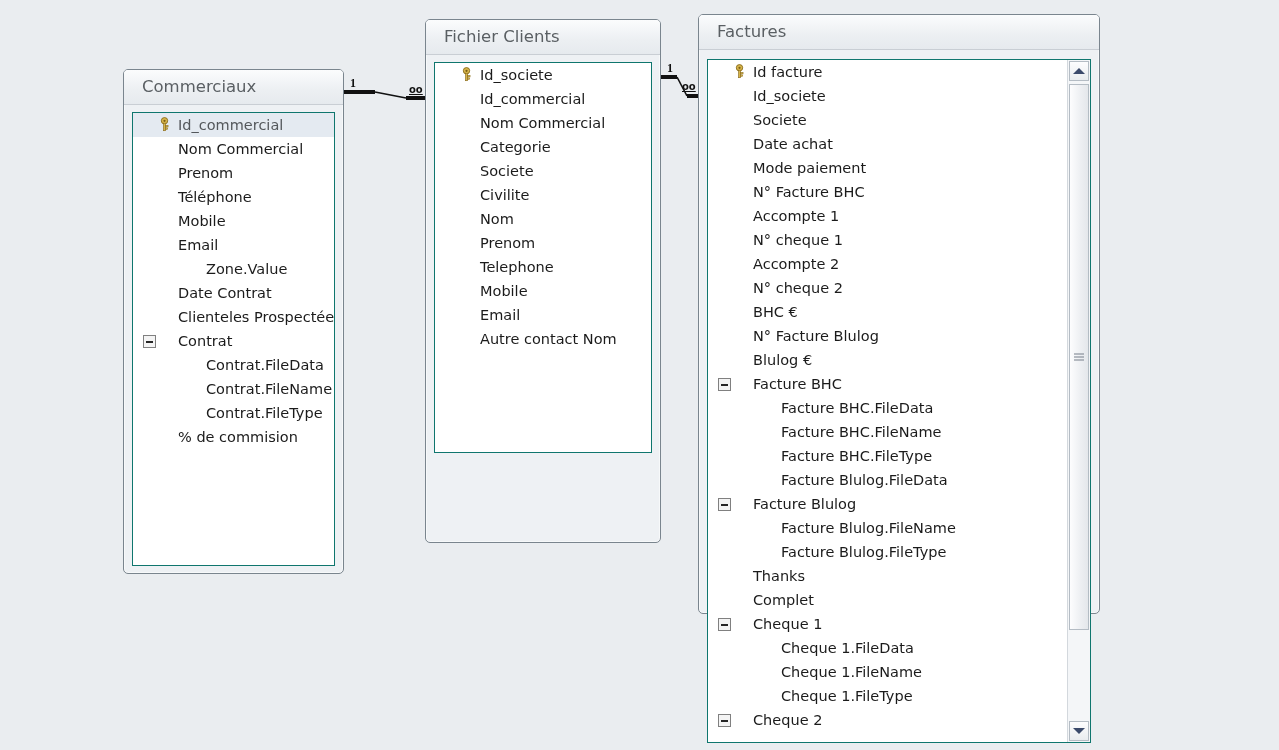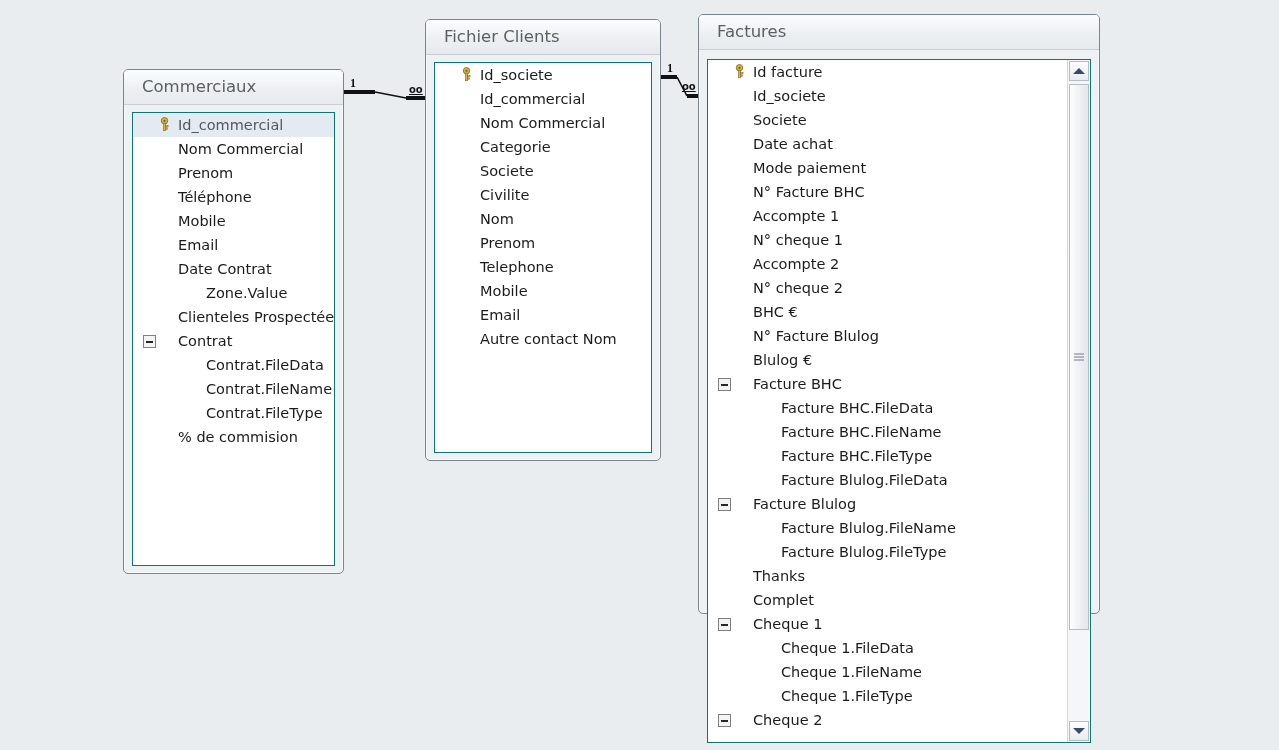--- a/index.html
+++ b/index.html
@@ -230,25 +230,25 @@
         </li>
         <li class="field-row">
           <span>Téléphone</span>
         </li>
         <li class="field-row">
           <span>Mobile</span>
         </li>
         <li class="field-row">
           <span>Email</span>
         </li>
+        <li class="field-row indent1">
+          <span>Zone.Value</span>
+        </li>
         <li class="field-row">
           <span>Date Contrat</span>
-        </li>
-        <li class="field-row indent1">
-          <span>Zone.Value</span>
         </li>
         <li class="field-row">
           <span>Clienteles Prospectées</span>
         </li>
         <li class="field-row">
           <span class="expander"></span>
           <span>Contrat</span>
         </li>
         <li class="field-row indent1">
           <span>Contrat.FileData</span>
@@ -259,21 +259,21 @@
         <li class="field-row indent1">
           <span>Contrat.FileType</span>
         </li>
         <li class="field-row">
           <span>% de commision</span>
         </li>
       </ul>
     </div>
   </div>
 
-  <div class="table-box" style="left:425px; top:19px; width:236px; height:442px;">
+  <div class="table-box" style="left:425px; top:19px; width:236px; height:524px;">
     <div class="table-title">Fichier Clients</div>
     <div class="field-area" style="top:42px; height:391px;">
       <ul class="field-list">
         <li class="field-row">
           <svg class="key-icon" viewBox="0 0 16 16">
             <circle cx="8" cy="4" r="3.4" fill="#d9b64a" stroke="#8a6d1f" stroke-width="1"></circle>
             <circle cx="8" cy="4" r="1.2" fill="#7a5e16"></circle>
             <rect x="7" y="6.6" width="2.2" height="8" fill="#d9b64a" stroke="#8a6d1f" stroke-width="0.7"></rect>
             <rect x="9.2" y="9" width="2.6" height="1.6" fill="#d9b64a" stroke="#8a6d1f" stroke-width="0.6"></rect>
             <rect x="9.2" y="11.6" width="2.2" height="1.5" fill="#d9b64a" stroke="#8a6d1f" stroke-width="0.6"></rect>

